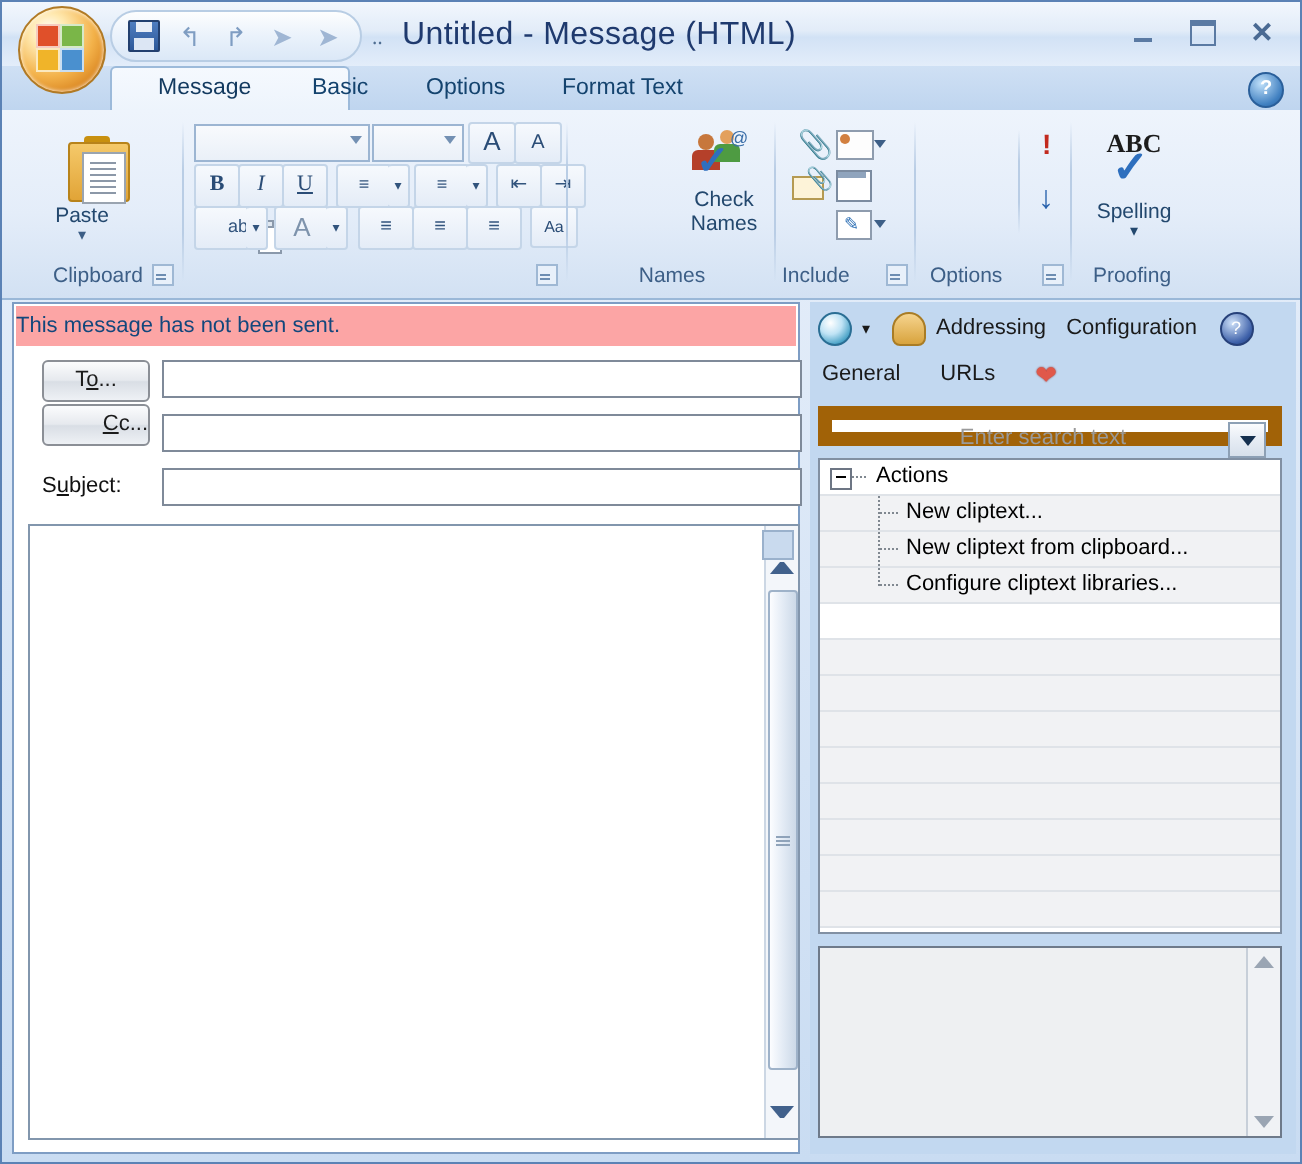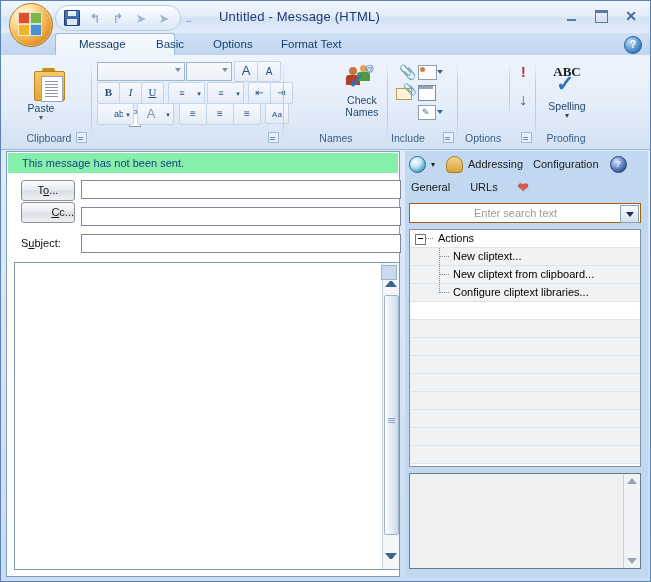--- a/index.html
+++ b/index.html
@@ -16,21 +16,21 @@
     border:1px solid #5b82b5;
     box-sizing:border-box;
   }
 
   
   .titlebar{position:absolute;left:0;top:0;width:649px;height:32px;
     background:linear-gradient(to bottom,#f2f7fd 0%,#e2ecf8 45%,#d2e2f5 55%,#e3edfa 100%);
   }
   .title-text{
     position:absolute;left:0;top:8px;width:597px;text-align:center;
-    font-size:13px;color:#1f3a6e;letter-spacing:.2px;
+    font-size:16px;color:#1f3a6e;letter-spacing:.2px;
   }
   .office-orb{
     position:absolute;left:8px;top:2px;width:42px;height:42px;border-radius:50%;
     background:radial-gradient(circle at 34% 28%, #fff 0%, #ffe9b0 22%, #f3b24a 55%, #d98420 80%, #a95f12 100%);
     border:1px solid #b07a26;
     box-shadow:0 0 2px #fff inset;
     z-index:6;
   }
   .orb-inner{position:absolute;left:8px;top:8px;width:24px;height:24px;}
   .orb-q{position:absolute;width:10px;height:10px;border:1px solid rgba(255,255,255,.7);}
@@ -120,21 +120,21 @@
   .book:after{content:"";position:absolute;left:14px;top:0;width:1px;height:24px;background:#8fa1b6;}
   .person{position:absolute;width:9px;height:13px;}
   .person b{position:absolute;left:2px;top:0;width:5px;height:5px;border-radius:50%;display:block;}
   .person s{position:absolute;left:0;top:5px;width:9px;height:8px;border-radius:3px 3px 0 0;display:block;}
   .chk{position:absolute;color:#2e6fbe;font-size:20px;line-height:1;font-weight:bold;}
 
   
   .msgpane{position:absolute;left:5px;top:150px;width:394px;height:426px;
     background:#fff;border:1px solid #7e9dc4;box-sizing:border-box;}
   .notsent{position:absolute;left:1px;top:1px;width:390px;height:20px;
-    background:#86efac;color:#12477c;font-size:11px;padding-left:14px;line-height:20px;box-sizing:border-box;}
+    background:#fca5a5;color:#12477c;font-size:11px;line-height:20px;box-sizing:border-box;}
   .hdrbtn{position:absolute;left:14px;width:52px;height:19px;
     background:linear-gradient(to bottom,#fbfcfd,#e6e9ee 48%,#d9dee5 52%,#eef1f5);
     border:1px solid #8b8f96;border-radius:3px;
     font-size:11px;color:#1b1b1b;text-align:center;line-height:18px;}
   .hdrfield{position:absolute;left:74px;width:320px;height:19px;
     background:#fff;border:1px solid #7f8a99;box-sizing:border-box;}
   .lblsub{position:absolute;left:14px;font-size:11px;color:#111;}
   .bodybox{position:absolute;left:7px;top:110px;width:386px;height:308px;
     background:#fff;border:1px solid #8296ad;box-sizing:border-box;}
   .u{text-decoration:underline;}
@@ -150,21 +150,21 @@
   .tri-d{border-left:5px solid transparent;border-right:5px solid transparent;border-top:6px solid #41618c;}
   .thumbgrip{position:absolute;right:2px;top:2px;width:14px;height:13px;background:#c9daee;border:1px solid #9ab1cc;}
 
   
   .sidepanel{position:absolute;left:404px;top:150px;width:243px;height:426px;
     background:#c2d8f0;box-sizing:border-box;}
   .sp-row1{position:absolute;left:4px;top:3px;height:20px;display:flex;align-items:center;gap:5px;}
   .sp-row2{position:absolute;left:6px;top:27px;height:18px;display:flex;align-items:center;gap:20px;}
   .sp-link{font-size:11px;color:#1a1a1a;}
   .sp-search{position:absolute;left:4px;top:52px;width:232px;height:20px;
-    background:#fff;border:1px solid #a16207;box-sizing:border-box;}
+    background:#fff;border:7px solid #a16207;box-sizing:border-box;}
   .sp-search .ph{position:absolute;left:0;top:0;width:211px;height:18px;line-height:18px;text-align:center;color:#9a9a9a;font-size:11px;}
   .sp-search .dd{position:absolute;right:1px;top:1px;width:17px;height:16px;
     background:linear-gradient(to bottom,#fbfcfe,#e6ecf4 50%,#d7e0eb);border:1px solid #8da0b5;}
   .sp-search .dd:after{content:"";position:absolute;left:5px;top:6px;border-left:4px solid transparent;border-right:4px solid transparent;border-top:5px solid #15304f;}
   .sp-list{position:absolute;left:4px;top:78px;width:232px;height:238px;
     background:#fff;border:1px solid #8190a3;box-sizing:border-box;overflow:hidden;}
   .lrow{height:17px;line-height:17px;border-bottom:1px solid #dfe3e8;position:relative;font-size:11px;color:#000;}
   .lrow.alt{background:#f1f2f4;}
   .lrow.white{background:#fff;}
   .expander{position:absolute;left:5px;top:4px;width:9px;height:9px;border:1px solid #6d7684;background:#fff;}

